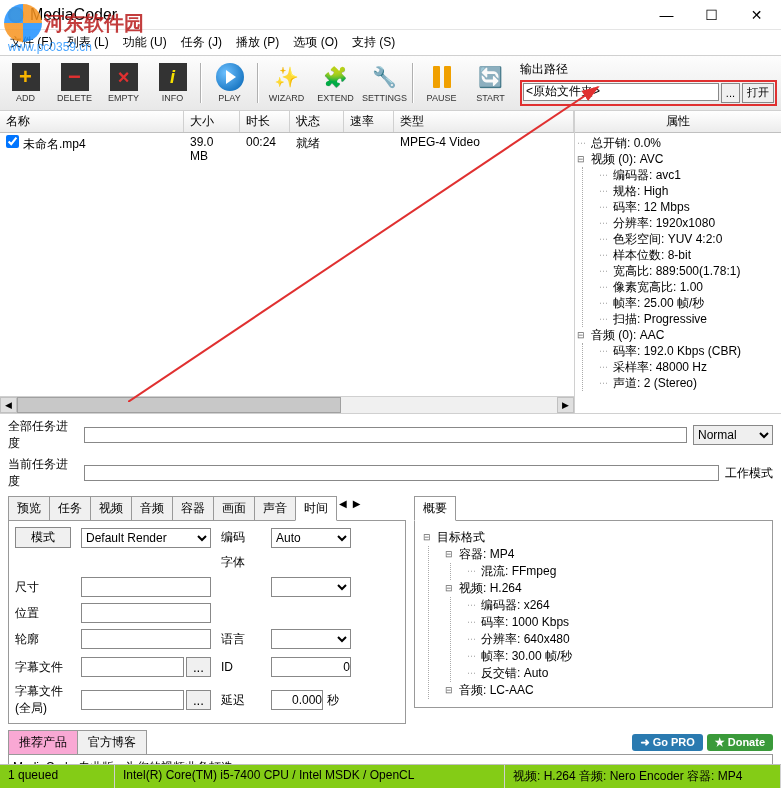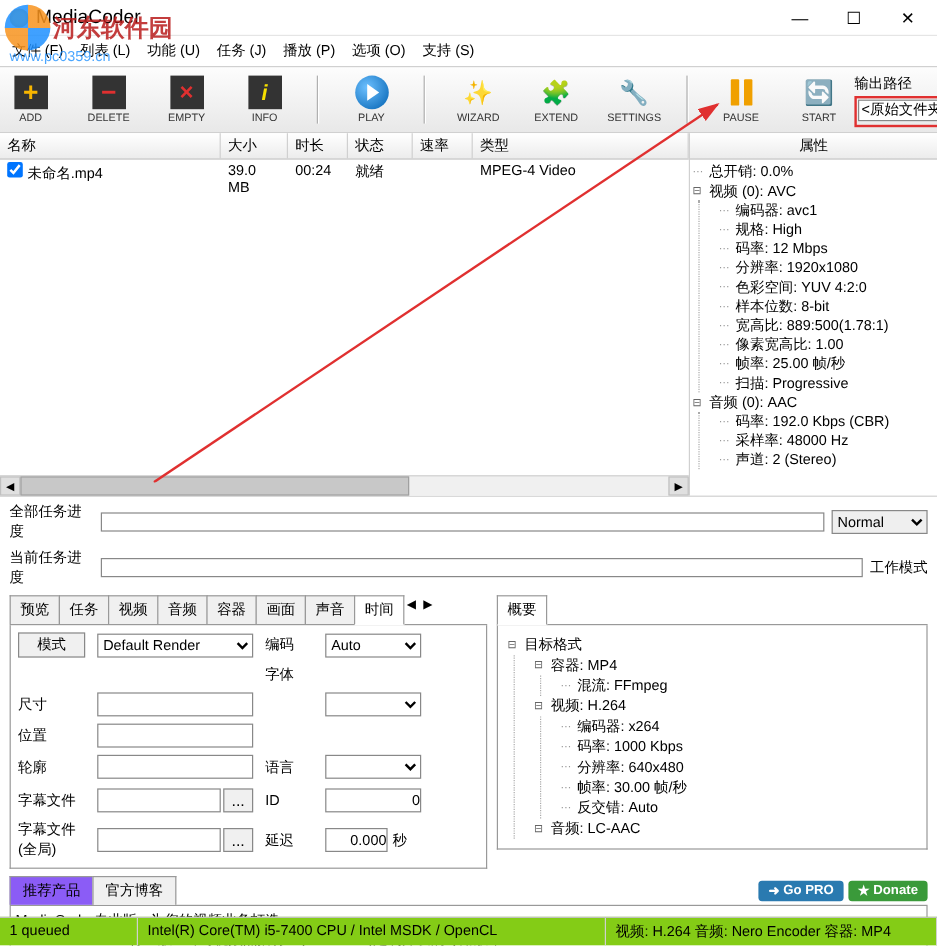--- a/index.html
+++ b/index.html
@@ -14,21 +14,21 @@
 .watermark { position: absolute; top: 4px; left: 4px; z-index: 10; pointer-events: none; }
 .watermark .logo { display: flex; align-items: center; gap: 2px; }
 .watermark .logo-icon { width: 38px; height: 38px; border-radius: 50%; background: conic-gradient(#f7931e 0 90deg, #1e90ff 90deg 180deg, #f7931e 180deg 270deg, #1e90ff 270deg 360deg); opacity: 0.85; }
 .watermark .logo-text { font-size: 20px; font-weight: bold; color: #b91c1c; opacity: 0.85; }
 .watermark .url { color: #1e90ff; font-size: 12px; opacity: 0.8; margin-top: -2px; margin-left: 4px; }
 
 .menubar { display: flex; gap: 14px; padding: 4px 10px; background: #fff; font-size: 12px; }
 .menubar span { cursor: default; }
 
 .toolbar-row { display: flex; align-items: stretch; border-top: 1px solid #d0d0d0; border-bottom: 1px solid #d0d0d0; background: linear-gradient(#fdfdfd, #e8e8e8); }
-.toolbar { display: flex; padding: 3px 2px; gap: 18px; }
+.toolbar { display: flex; padding: 3px 2px; gap: 2px; }
 .tb-btn { width: 47px; height: 48px; border: 1px solid transparent; display: flex; flex-direction: column; align-items: center; justify-content: center; gap: 2px; cursor: pointer; border-radius: 2px; overflow: hidden; }
 .tb-btn .ico { width: 28px; height: 28px; display: flex; align-items: center; justify-content: center; font-size: 18px; }
 .tb-btn .lbl { font-size: 9px; color: #333; }
 .sep { width: 2px; margin: 4px 2px; border-left: 1px solid #b0b0b0; border-right: 1px solid #fff; }
 
 .ico-add { background: #333; position: relative; }
 .ico-add::before { content:"+"; position:absolute; inset:0; display:flex; align-items:center; justify-content:center; color:#f7b500; font-weight:bold; font-size:22px; }
 .ico-del { background: #333; position: relative; }
 .ico-del::before { content:"−"; position:absolute; inset:0; display:flex; align-items:center; justify-content:center; color:#e03030; font-weight:bold; font-size:22px; }
 .ico-empty { background: #333; position: relative; }
@@ -106,21 +106,21 @@
 
 .summary-tree { font-size:12px; padding:2px; }
 .summary-tree .node { padding-left: 14px; line-height: 17px; position:relative; }
 .summary-tree .node::before { content:"⊟"; position:absolute; left:0; font-size:9px; color:#666; }
 .summary-tree .node.leaf::before { content:"⋯"; color:#999; }
 .summary-tree .children { padding-left: 16px; border-left: 1px dotted #aaa; margin-left:5px; }
 
 .promo-section { margin: 6px 8px 2px 8px; }
 .promo-tabs { display:flex; font-size:12px; }
 .promo-tab { padding: 3px 10px; border:1px solid #999; border-bottom:none; background:#f0f0f0; margin-right:-1px; cursor:pointer; }
-.promo-tab.active { background:#8b5cf6;font-family:Liberation Serif, serif; }
+.promo-tab.active { background:#f9a8d4;font-family:Liberation Serif, serif; }
 .promo-right { margin-left:auto; display:flex; gap:4px; align-items:center; }
 .badge { padding:2px 8px; border-radius:3px; color:#fff; font-weight:bold; font-size:11px; display:flex; align-items:center; gap:3px; }
 .badge.blue { background:#2a7ab0; }
 .badge.green { background:#3a9a3a; }
 .promo-body { border:1px solid #999; padding:4px; font-size:12px; max-height:68px; overflow:auto; line-height:16px; }
 
 .statusbar { position:absolute; bottom:0; left:0; right:0; display:flex; border-top:1px solid #c0c0c0; font-size:12px; background:#84cc16; }
 .statusbar div { padding:3px 8px; border-right:1px solid #d0d0d0; }
 .statusbar .seg1 { width:115px; }
 .statusbar .seg2 { flex:0 0 390px; }

